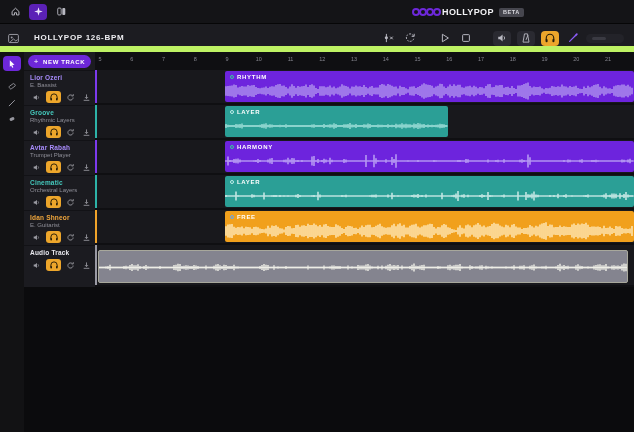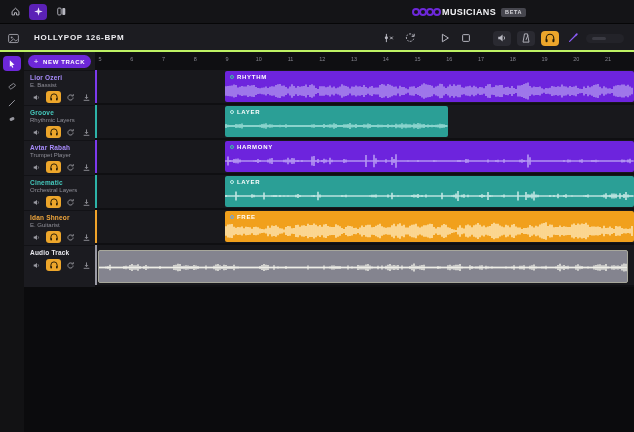--- a/index.html
+++ b/index.html
@@ -12,21 +12,21 @@
   .navbtn { position:absolute; top:4px; width:18px; height:16px; border-radius:4px; display:flex; align-items:center; justify-content:center; color:#b9b9c2; cursor:pointer; }
   .navbtn.active { background:#5b21b6; color:#ece5fb; }
   .navbtn svg { width:11px; height:11px; }
   .logo { position:absolute; left:412px; top:0; height:24px; display:flex; align-items:center; }
   .logo-glyphs { display:flex; align-items:center; margin-right:2px; }
   .glyph { width:8px; height:8px; border:2.4px solid #6d28d9; border-radius:50%; margin-right:-1px; }
   .logo-text { color:#f2f2f5; font-size:9px; font-weight:bold; letter-spacing:0.4px; }
   .beta { margin-left:5px; background:#46464e; color:#d8d8dd; font-size:5.5px; font-weight:bold; letter-spacing:0.6px; padding:1.5px 4px; border-radius:2px; }
 
   
-  .projectbar { position:absolute; left:0; top:24px; width:634px; height:28px; background:#1c1c21; border-bottom:2px solid #bef264; }
+  .projectbar { position:absolute; left:0; top:24px; width:634px; height:28px; background:#1c1c21; border-bottom:6px solid #bef264; }
   .cover { position:absolute; left:7px; top:7px; width:14px; height:14px; color:#9a9aa2; }
   .cover svg { width:13px; height:13px; }
   .ptitle { position:absolute; left:34px; top:9px; font-size:8px; font-weight:bold; letter-spacing:0.7px; color:#ededf1; }
   .transport { position:absolute; right:10px; top:0; height:28px; display:flex; align-items:center; gap:6px; }
   .ticon { width:15px; height:15px; display:flex; align-items:center; justify-content:center; color:#b9b9c2; cursor:pointer; }
   .ticon svg { width:12px; height:12px; }
   .ticon.boxed { width:18px; height:15px; background:#2a2a31; border-radius:4px; }
   .ticon.boxed.on { background:#eda62b; color:#261c08; }
   .ticon.accent { color:#8b5cf6; }
   .tspacer { width:8px; }
@@ -88,21 +88,21 @@
             </svg></span>
         </span>
       </div>
     <div class="logo">
       <span class="logo-glyphs">
         <span class="glyph"></span>
           <span class="glyph"></span>
           <span class="glyph"></span>
           <span class="glyph"></span>
       </span>
-      <span class="logo-text">MUSICIANS</span>
+      <span class="logo-text">HOLLYPOP</span>
       <span class="beta">BETA</span>
     </div>
   </header>
 
   <div class="projectbar">
     <span class="cover"><svg viewBox="0 0 16 16">
           <rect x="2" y="3" width="12" height="10" rx="1.5" fill="none" stroke="currentColor" stroke-width="1.2"></rect>
           <circle cx="5.8" cy="6.8" r="1.2" fill="currentColor"></circle>
           <path d="M4 12 L8 8.6 L10.8 11 L13 9.4" fill="none" stroke="currentColor" stroke-width="1.2"></path>
         </svg></span>

